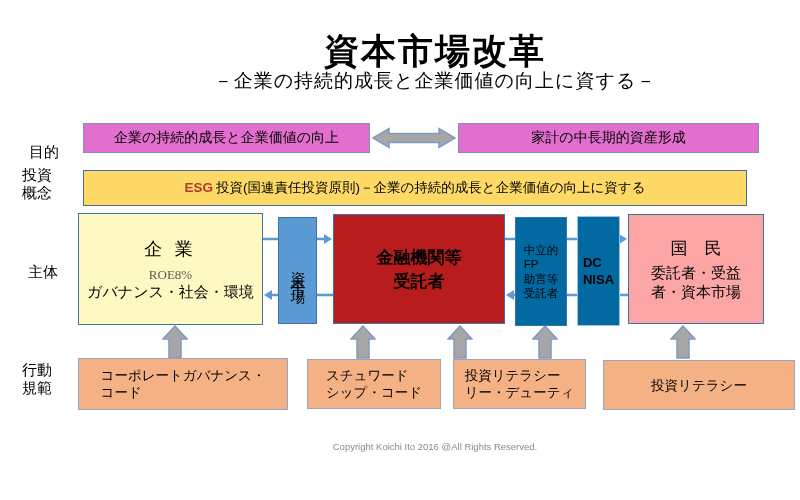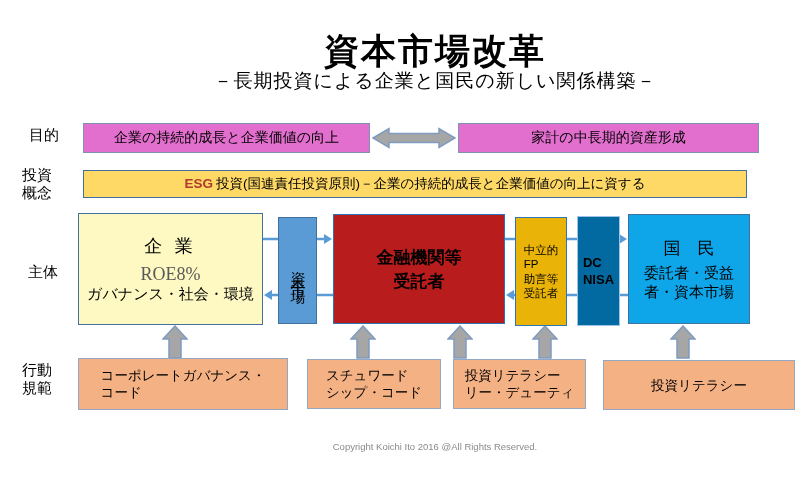--- a/index.html
+++ b/index.html
@@ -10,69 +10,69 @@
   .abs{position:absolute;}
   .pre{white-space:pre-line;}
   .center{display:flex;flex-direction:column;align-items:center;justify-content:center;text-align:left;}
 
   
   .title{left:70px;right:0;top:28px;text-align:center;font-size:35px;font-weight:bold;letter-spacing:2px;}
   .subtitle{left:70px;right:0;top:68px;text-align:center;font-size:19px;letter-spacing:1px;}
 
   
   .rowlabel{font-size:15px;line-height:18px;}
-  .lbl-purpose{left:29px;top:126px;}
+  .lbl-purpose{left:29px;top:143px;}
   .lbl-concept{left:22px;top:166px;}
   .lbl-subject{left:28px;top:263px;}
   .lbl-conduct{left:22px;top:361px;}
 
   
   .box{box-sizing:border-box;z-index:2;}
   .b-pink{background:#E26ECE;border:1.5px solid #7C93B5;font-size:14px;}
   .box-pink1{left:83px;top:123px;width:287px;height:30px;}
   .box-pink2{left:458px;top:123px;width:301px;height:30px;}
-  .box-yellow{left:83px;top:170px;width:664px;height:28px;background:#FFD966;border:1.5px solid #41719C;font-size:13.5px;}
+  .box-yellow{left:83px;top:170px;width:664px;height:36px;background:#FFD966;border:1.5px solid #41719C;font-size:13.5px;}
   .esg{color:#B03A2E;font-weight:bold;margin-right:3px;}
 
   .box-company{left:78px;top:213px;width:185px;height:112px;background:#fef9c3;border:1.5px solid #41719C;font-family:Liberation Serif, serif;}
   .company-l1{font-size:18px;letter-spacing:4px;}
-  .company-l2{font-size:18px;color:#595959;margin-top:6px;}
+  .company-l2{font-size:13px;color:#595959;margin-top:6px;}
   .company-l3{font-size:15px;margin-top:0;}
 
   .box-capmkt{left:278px;top:217px;width:39px;height:107px;background:#5B9BD5;border:1.5px solid #41719C;}
   .capmkt-txt{writing-mode:vertical-rl;text-orientation:upright;font-size:15px;letter-spacing:6px;}
 
   .box-fin{left:333px;top:214px;width:172px;height:110px;background:#b91c1c;border:1.5px solid #2E75B6;font-weight:bold;}
   .fin-l1{font-size:17px;}
   .fin-l2{font-size:17px;margin-top:1px;}
   .fin-l3{font-size:12px;margin-top:3px;line-height:15px;}
 
-  .box-fp{left:515px;top:217px;width:52px;height:109px;background:#eab308;border:1.5px solid #2E75B6;font-size:11.5px;line-height:14.5px;}
+  .box-fp{left:515px;top:217px;width:52px;height:109px;background:#0369a1;border:1.5px solid #2E75B6;font-size:11.5px;line-height:14.5px;}
   .box-dc{left:577px;top:216px;width:43px;height:110px;background:#0369a1;border:1.5px solid #9DC3E6;font-size:13px;font-weight:600;line-height:17px;}
-  .box-citizen{left:628px;top:214px;width:122px;height:110px;background:#0ea5e9;border:1.5px solid #41719C;}
+  .box-citizen{left:628px;top:214px;width:136px;height:110px;background:#fca5a5;border:1.5px solid #41719C;}
   .citizen-l1{font-size:17px;}
   .citizen-l2{font-size:15px;margin-top:3px;line-height:19px;}
 
   .b-orange{background:#F4B183;border:1.5px solid #94A8C4;font-size:13.5px;line-height:17px;}
   .box-gov{left:78px;top:358px;width:210px;height:52px;}
   .box-stew{left:307px;top:359px;width:134px;height:50px;}
   .box-fidu{left:453px;top:359px;width:133px;height:50px;}
   .box-lit{left:603px;top:360px;width:192px;height:50px;}
 
   .footer{left:70px;right:0;top:441px;text-align:center;font-size:9.5px;color:#8a8a8a;}
 
   .arrow{z-index:1;}
 </style>
 </head>
 <body>
 
 <div id="slide">
 
   <div class="abs title">資本市場改革</div>
-  <div class="abs subtitle">－長期投資による企業と国民の新しい関係構築－</div>
+  <div class="abs subtitle">－企業の持続的成長と企業価値の向上に資する－</div>
 
   <div class="abs rowlabel lbl-purpose pre">目的</div>
   <div class="abs rowlabel lbl-concept pre">投資
 概念</div>
   <div class="abs rowlabel lbl-subject pre">主体</div>
   <div class="abs rowlabel lbl-conduct pre">行動
 規範</div>
 
   <div class="abs box b-pink box-pink1 center">
     <span>企業の持続的成長と企業価値の向上</span>

